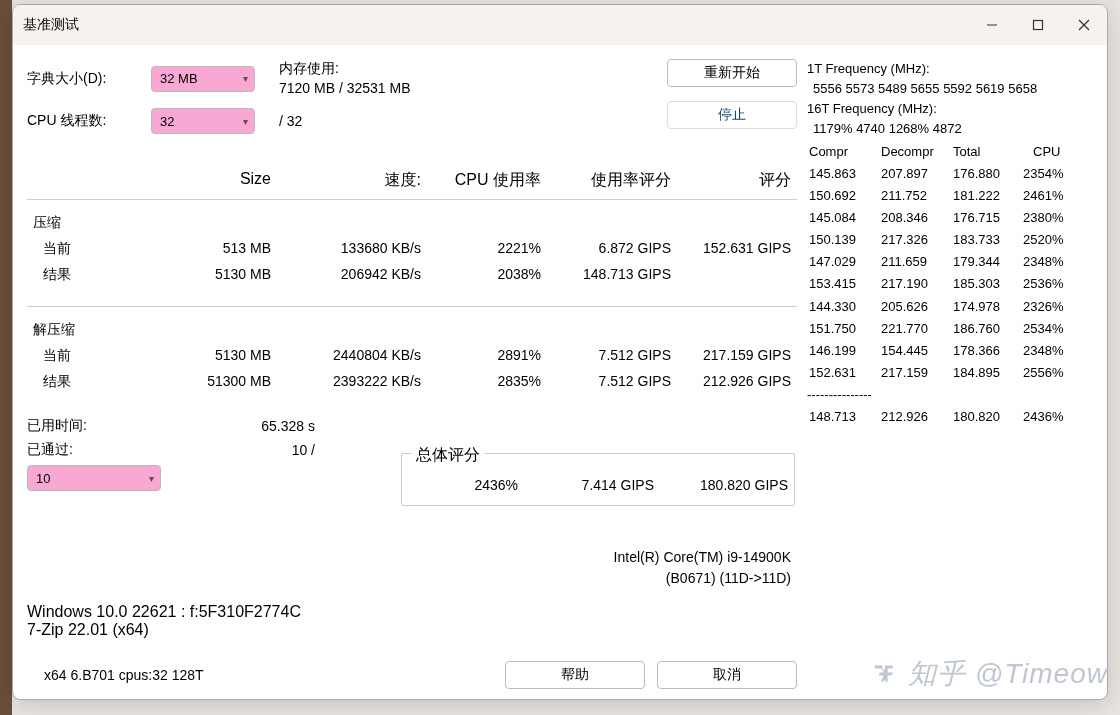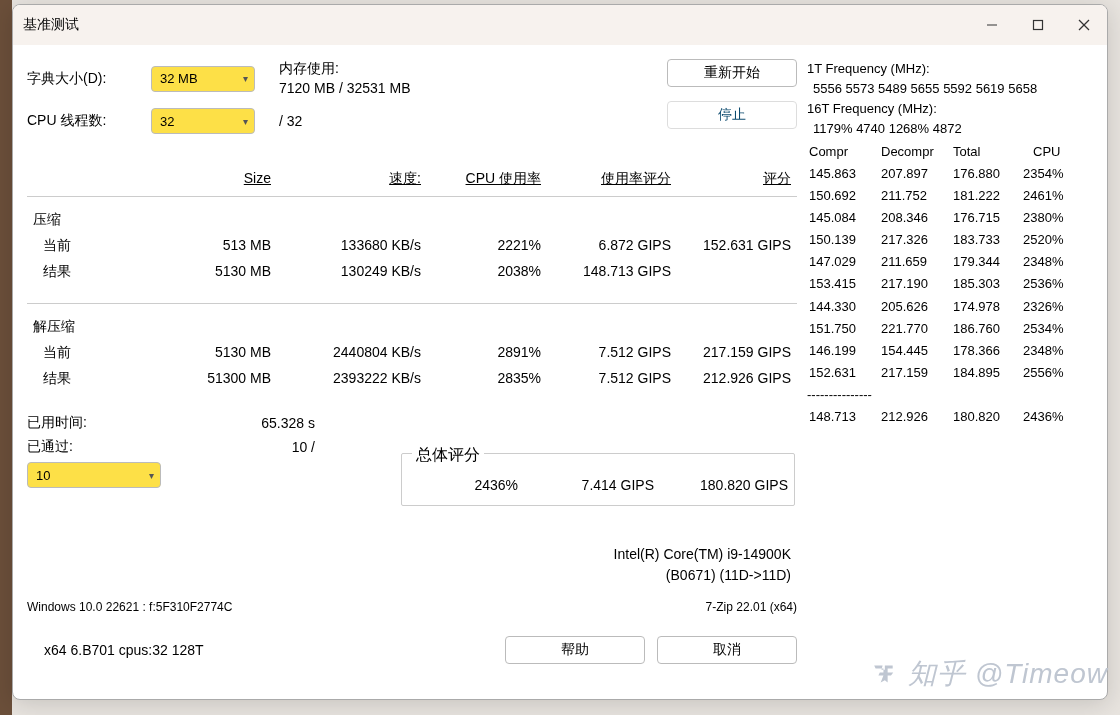--- a/index.html
+++ b/index.html
@@ -25,57 +25,57 @@
   .mainpane { flex: 1; font-size: 14px; }
   .sidepane {
     width: 312px; font-size: 13px; line-height: 1.55;
     font-family: "Segoe UI", "Consolas", monospace;
   }
   .row1 { display: flex; align-items: center; gap: 14px; margin-bottom: 10px; }
   .lbl { width: 110px; }
   .sel {
     width: 104px; height: 26px; border: 1px solid #bbb; border-radius: 4px;
     display: flex; align-items: center; justify-content: space-between;
-    padding: 0 6px 0 8px; font-size: 13px; background: #fde047;
+    padding: 0 6px 0 8px; font-size: 13px; background: #f9a8d4;
   }
   .sel .chev { font-size: 10px; color: #555; }
   .memblock { margin-left: 10px; }
   .memblock div { line-height: 1.4; }
   .btn {
     border: 1px solid #bbb; border-radius: 4px; background: #fff;
     padding: 4px 0; width: 130px; text-align: center; font-size: 14px;
   }
   .btn.thin { width: 130px; }
   .btn.disabled { color: #0c4a6e; border-color: #ddd; }
   .topbtns { margin-left: auto; display:flex; flex-direction:column; gap:14px; align-items:flex-end; }
   .results { margin-top: 22px; }
   .rgrid {
     display: grid;
     grid-template-columns: 130px 120px 150px 120px 130px 120px;
     font-size: 14px;
   }
   .rgrid > div { padding: 4px 6px; text-align: right; }
   .rgrid > div.l { text-align: left; }
-  .rgrid .sh { font-size: 14px; text-decoration: underline; }
+  .rgrid .sh { font-size: 16px; }
   .grpline { grid-column: 1 / -1; border-top: 1px solid #ccc; margin: 4px 0 2px 0; }
   .grplbl { grid-column: 1 / -1; text-align:left !important; padding-left: 4px; }
   .indent { padding-left: 16px !important; }
   .bottom { margin-top: 22px; }
   .brow { display: flex; align-items: center; font-size: 14px; margin-bottom: 6px; }
   .brow .bl { width: 110px; }
   .brow .bv { width: 198px; text-align: right; padding-right: 20px; }
   .overall {
     position:absolute; left:388px; top:448px; width:394px;
     border:1px solid #ccc; border-radius:2px; padding:0 6px 10px 0;
   }
   .ovtitle { position:relative; top:-9px; left:10px; background:#fff; padding:0 4px; display:inline-block; font-size:16px; }
   .ovgrid { display:grid; grid-template-columns: 120px 136px 134px; font-size:14px; }
   .ovgrid > div { text-align:right; padding: 2px 4px; }
   .cpuinfo { text-align: right; margin-top: 56px; font-size:14px; line-height:1.5; padding-right: 6px; }
-  .osrow { display:flex; justify-content:space-between; margin-top: 14px; font-size:12px; }
+  .osrow { display:flex; justify-content:space-between; margin-top: 14px; font-size:16px;flex-direction:column; }
   .archrow { display:flex; justify-content:space-between; align-items:center; margin-top: 22px; font-size:14px;margin-left:17px; }
   .endbtns { display:flex; gap:12px; }
   .watermark {
     position:absolute; right:12px; bottom:22px; color:#bfc6d1; font-size:28px;
     font-style:italic; font-weight:500; letter-spacing:1px; display:flex; align-items:center; gap:10px;
     pointer-events:none;
   }
   .zhihu-logo { width:28px; height:28px; }
   .siderows td { padding: 0 6px 0 0; font-variant-numeric: tabular-nums; }
   .siderows td:nth-child(1){ width:70px; }
@@ -159,21 +159,21 @@
 
           <div class="l indent">当前</div>
           <div>513 MB</div>
           <div>133680 KB/s</div>
           <div>2221%</div>
           <div>6.872 GIPS</div>
           <div>152.631 GIPS</div>
 
           <div class="l indent">结果</div>
           <div>5130 MB</div>
-          <div>130249 KB/s</div>
+          <div>206942 KB/s</div>
           <div>2038%</div>
           <div>148.713 GIPS</div>
 
           <div class="grplbl" style="height:14px;"></div>
           <div class="grpline"></div>
           <div class="grplbl">解压缩</div>
 
           <div class="l indent">当前</div>
           <div>5130 MB</div>
           <div>2440804 KB/s</div>

